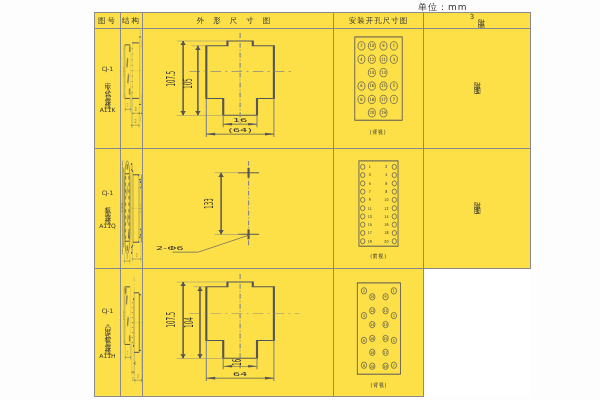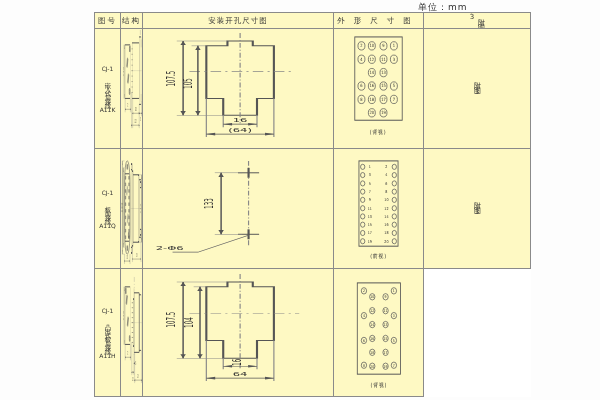--- a/index.html
+++ b/index.html
@@ -3,21 +3,21 @@
 <meta charset="utf-8">
 <style>
   html,body{margin:0;padding:0;}
   body{width:600px;height:400px;background:#fdfdfd;font-family:"DejaVu Sans","Liberation Sans",sans-serif;}
   .page{position:relative;width:600px;height:400px;background:#fdfdfd;overflow:hidden;}
   .unit{position:absolute;left:418px;top:1px;width:120px;font-size:9px;color:#333;letter-spacing:1px;}
   .tbl{position:absolute;left:94px;top:12px;display:grid;
        grid-template-columns:26px 22px 191px 90px 107px;
        grid-template-rows:16px 120px 120px 128px;
        border-top:1px solid #8a8a8a;border-left:1px solid #8a8a8a;background:#fff;}
-  .cell{border-right:1px solid #8a8a8a;border-bottom:1px solid #8a8a8a;position:relative;overflow:hidden;background:#fef9c3;}
+  .cell{border-right:1px solid #8a8a8a;border-bottom:1px solid #8a8a8a;position:relative;overflow:hidden;background:#fde047;}
   .hc{display:flex;align-items:center;justify-content:center;font-size:7.5px;color:#333;letter-spacing:2px;white-space:nowrap;}
   .hc.wide{letter-spacing:9px;}
   .hc.mid{letter-spacing:1px;}
   .figcell{display:flex;align-items:center;justify-content:center;}
   .figtxt{writing-mode:vertical-rl;text-orientation:upright;font-size:7px;color:#333;letter-spacing:6px;}
   .structcell{display:flex;flex-direction:column;align-items:center;justify-content:center;gap:5px;}
   .model,.code{font-size:6px;color:#333;white-space:nowrap;}
   .mtype{writing-mode:vertical-rl;text-orientation:upright;font-size:6.5px;color:#333;letter-spacing:4px;}
   svg{display:block;width:100%;height:100%;}
   .ln{stroke:#555;stroke-width:1;fill:none;}
@@ -34,22 +34,22 @@
 </head>
 <body>
 
 <div class="page">
   <div class="unit">单位：mm</div>
 
   <div class="tbl">
 
     <div class="cell hc">图号</div>
     <div class="cell hc">结构</div>
+    <div class="cell hc wide">外形尺寸图</div>
     <div class="cell hc mid">安装开孔尺寸图</div>
-    <div class="cell hc wide">外形尺寸图</div>
 
     <div class="cell figcell">
       <span class="figtxt">附图3</span>
     </div>
     <div class="cell structcell">
       <span class="model">CJ-1</span>
       <span class="mtype">嵌入式后接线</span>
       <span class="code">A11K</span>
     </div>
     <div class="cell">

